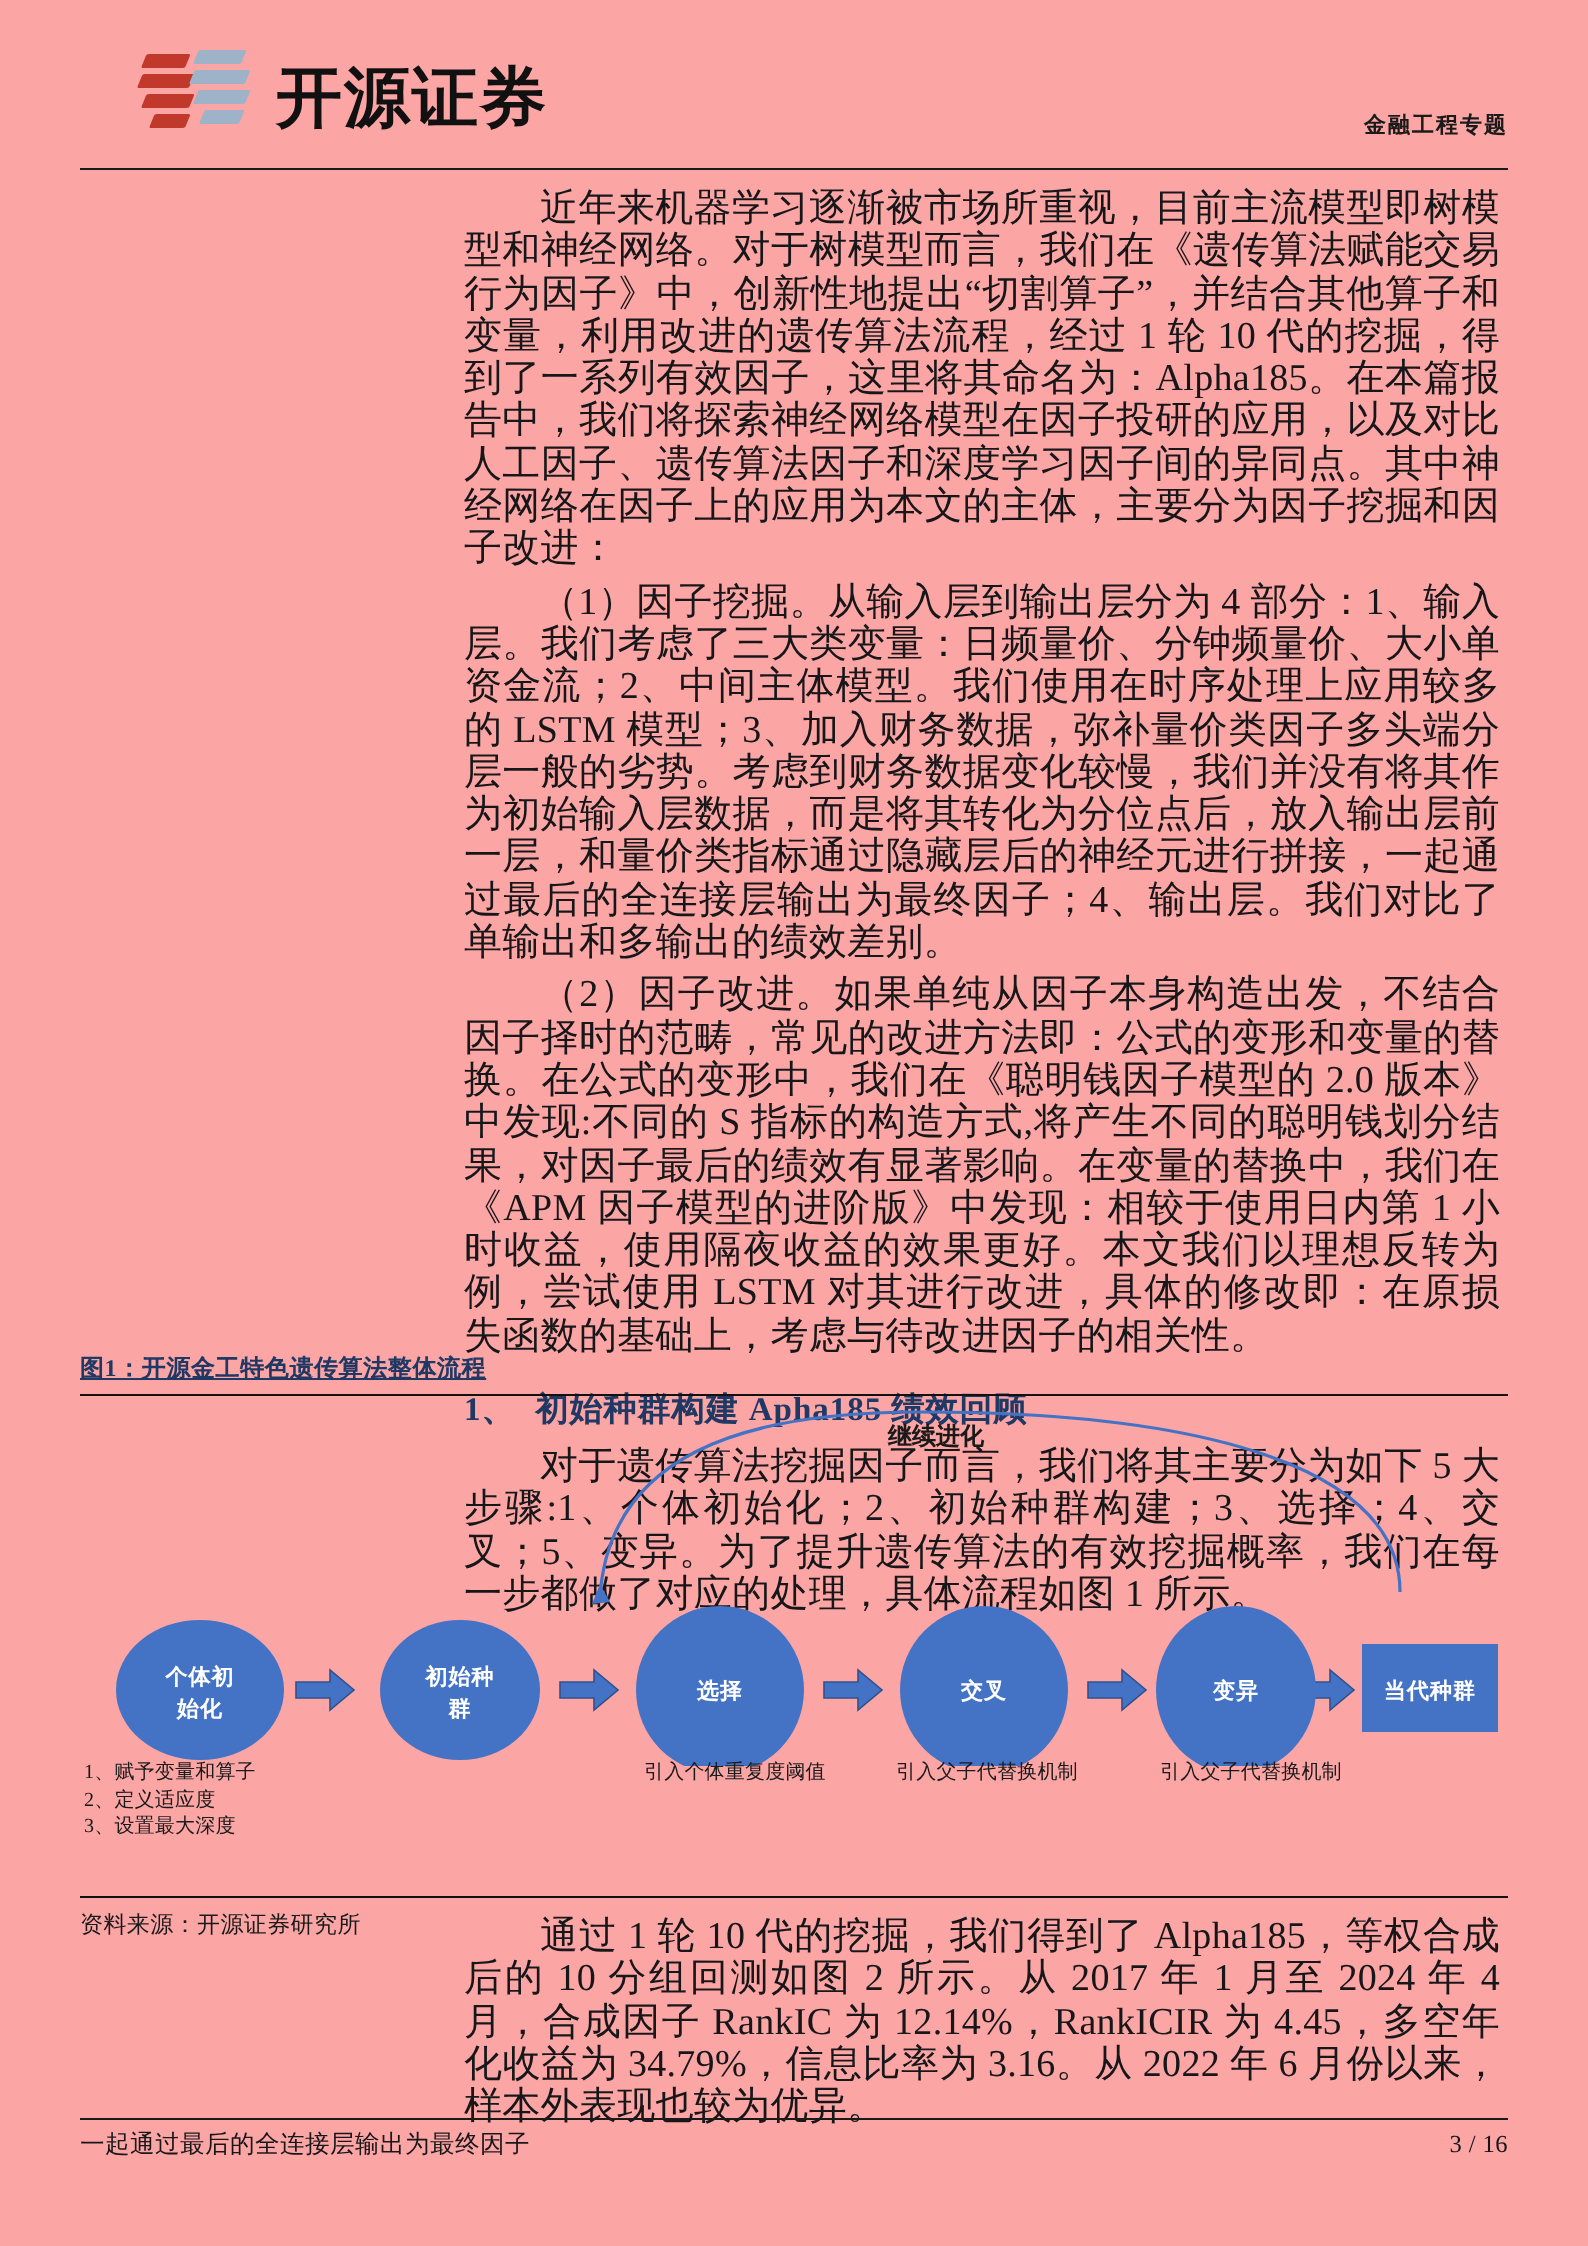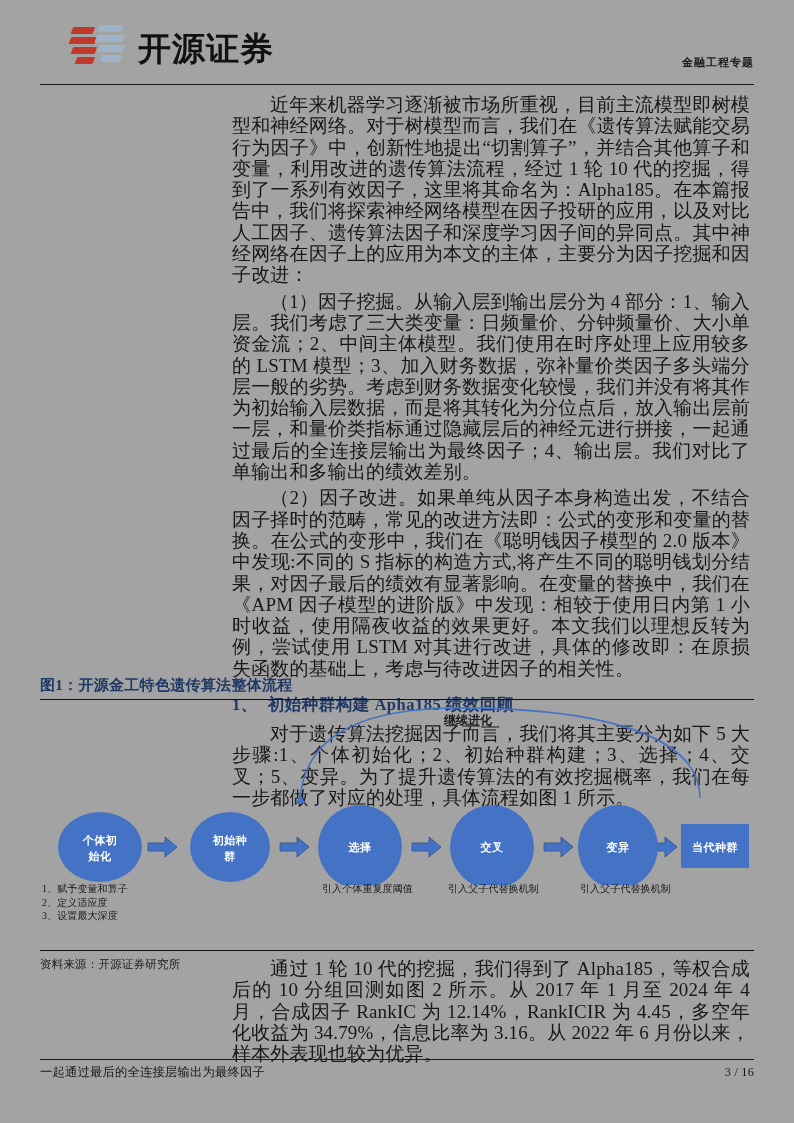--- a/index.html
+++ b/index.html
@@ -9,21 +9,21 @@
   }
   body {
     font-family: "Liberation Serif", "DejaVu Serif", serif;
     color: #000000;
   }
   .page {
     position: relative;
     width: 794px;
     height: 1123px;
     margin: 0 auto;
-    background: #a3a3a3;
+    background: #fca5a5;
     overflow: hidden;
     box-sizing: border-box;
   }
 
   
   .header {
     position: absolute;
     left: 0; right: 0; top: 0;
     height: 88px;
   }
@@ -104,25 +104,26 @@
   h2.section .num { margin-right: 10px; }
 
   
   .figure {
     position: absolute;
     left: 40px;
     top: 676px;
     width: 714px;
   }
   .fig-caption {
-    font-size: 15px;
+    font-size: 12px;
     font-weight: bold;
     color: #1f3864;
     padding-bottom: 4px;
     letter-spacing: 0.3px;
+    text-decoration: underline;
   }
   .fig-rule-top {
     border-top: 1.4px solid #111;
   }
   .fig-rule-bottom {
     border-top: 1.2px solid #111;
     margin-top: 2px;
   }
   .fig-source {
     font-size: 11.5px;

